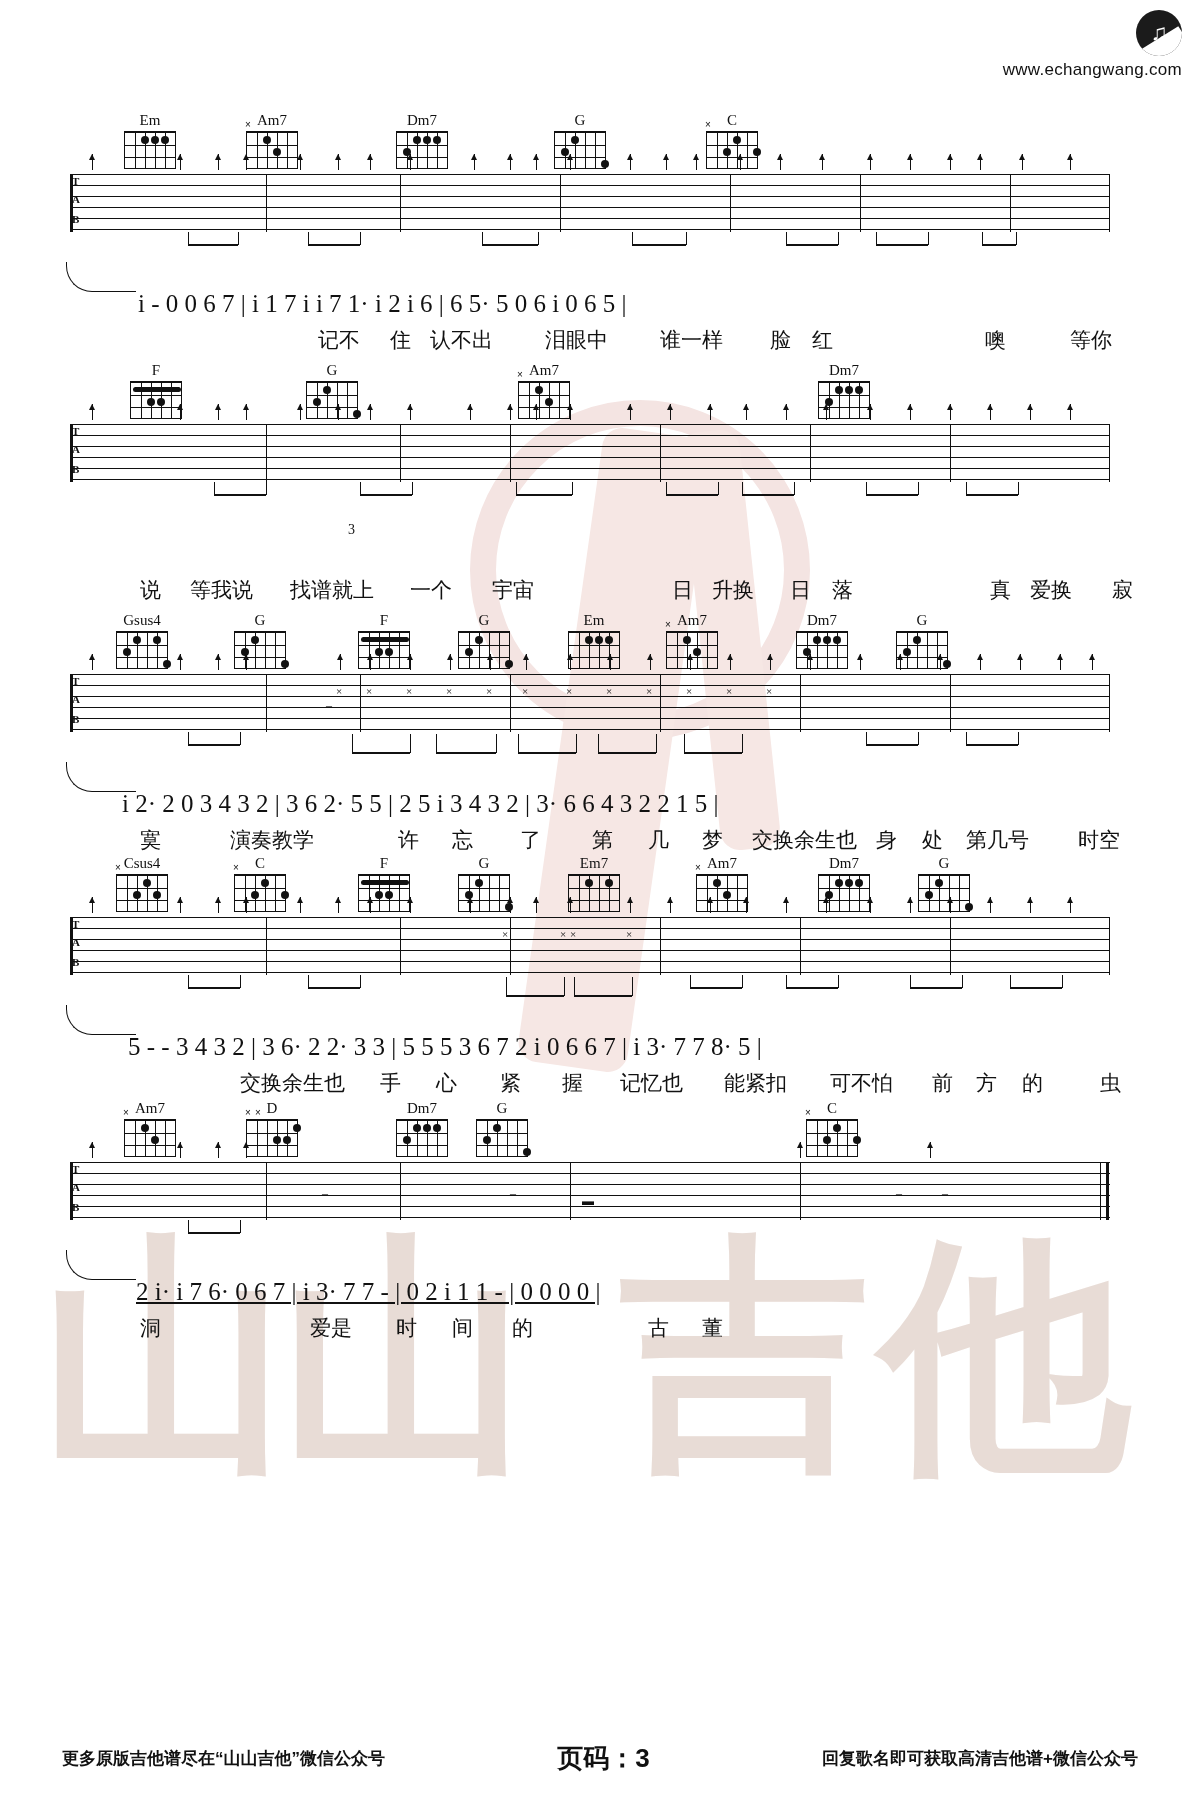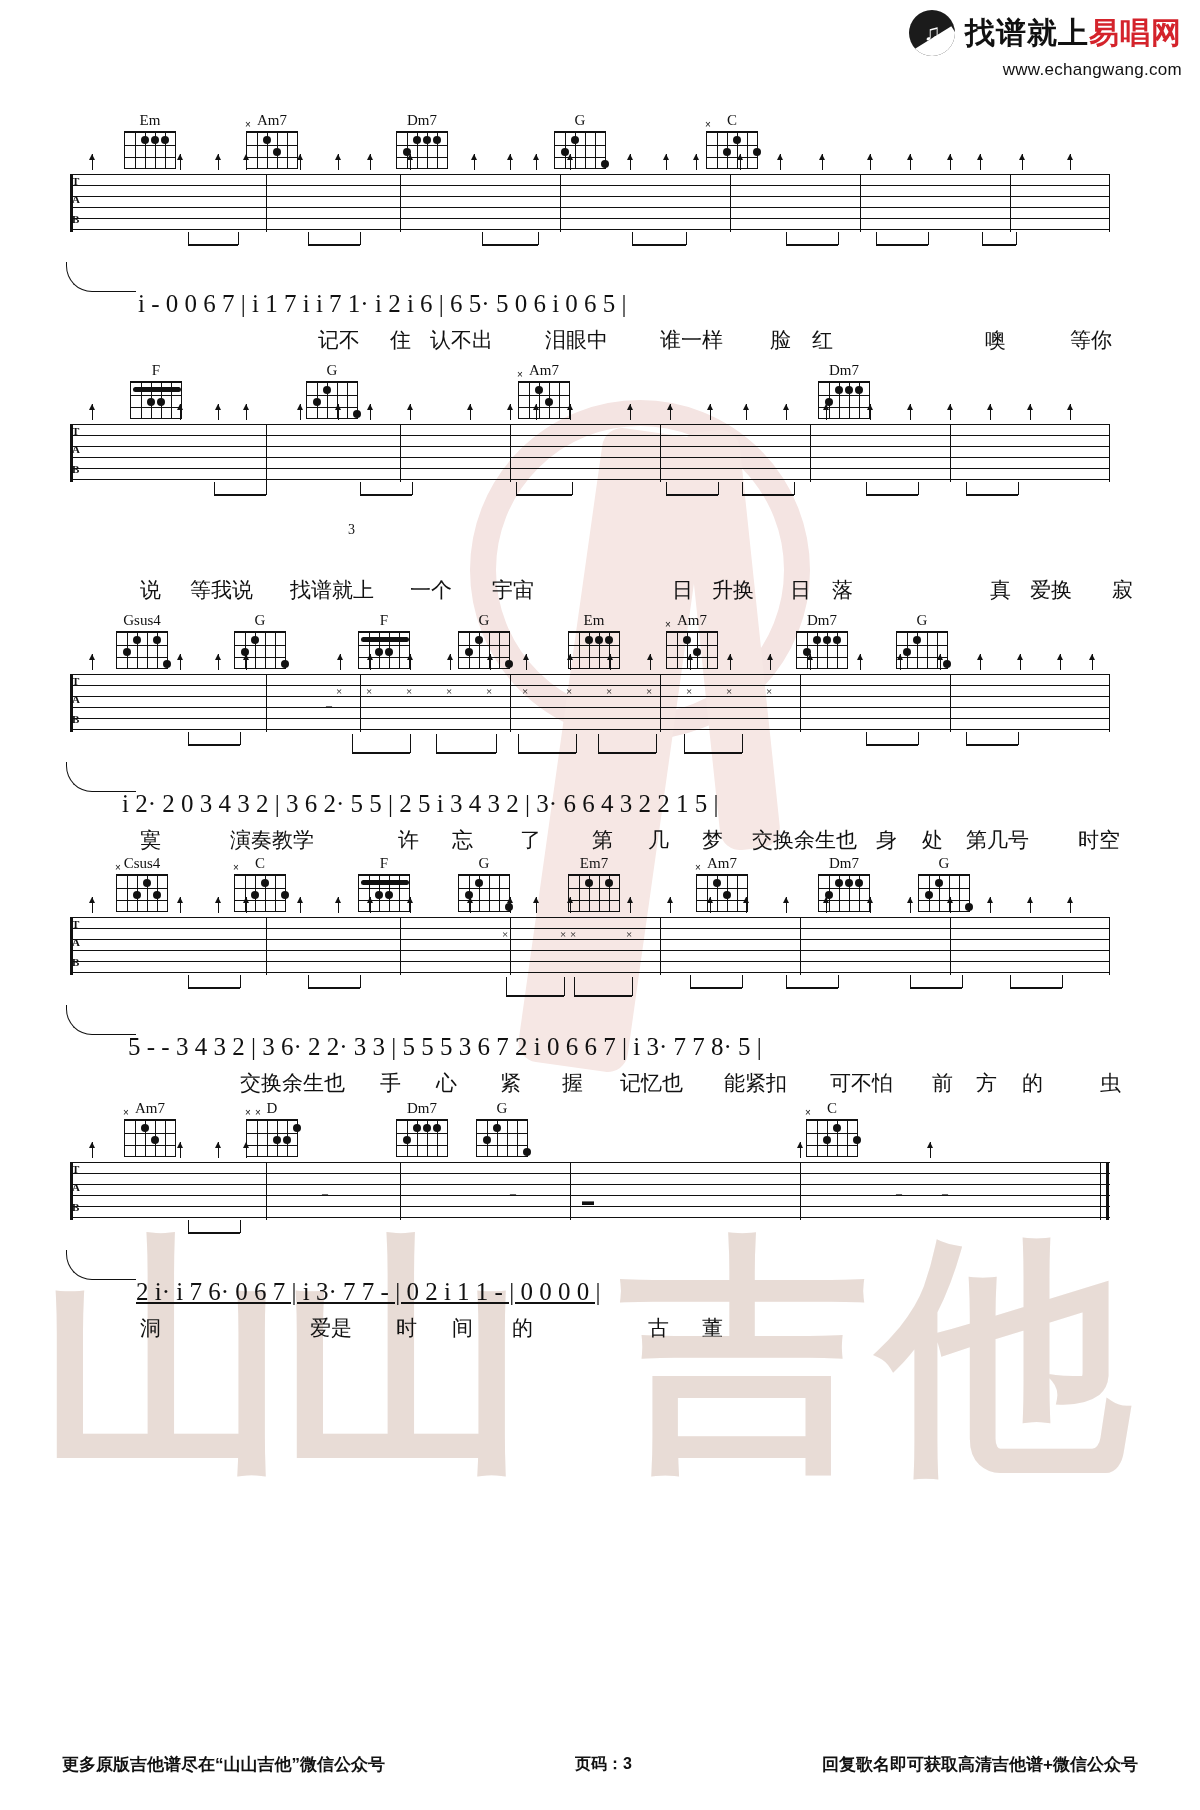--- a/index.html
+++ b/index.html
@@ -103,21 +103,21 @@
   .phrase-hook { position:absolute; width:70px; height:30px; border-left:1.5px solid #111;
      border-bottom:1.5px solid #111; border-radius:0 0 0 26px; }
 
   
   .footer {
     position:absolute; left:0; bottom:34px; width:1200px; z-index:6;
     display:flex; align-items:center; padding:0 62px;
     font-size:17px; color:#111;
   }
   .footer .f-left { flex:0 0 auto; font-weight:700; }
-  .footer .f-mid { flex:1 1 auto; text-align:center; font-weight:700; font-size:16px; }
+  .footer .f-mid { flex:1 1 auto; text-align:center; font-weight:700; font-size:26px; }
   .footer .f-right { flex:0 0 auto; font-weight:700; }
 </style>
 </head>
 <body>
 
 <div class="watermark">
   <div class="wm-text" style="left:40px; top:1190px; font-size:250px;">山</div>
   <div class="wm-text" style="left:280px; top:1190px; font-size:250px;">山</div>
   <div class="wm-text" style="left:620px; top:1190px; font-size:250px;">吉</div>
   <div class="wm-text" style="left:880px; top:1190px; font-size:250px;">他</div>
@@ -127,23 +127,20 @@
   <div style="position:absolute;left:560px;top:430px;width:110px;height:640px;background:#f6e7e4;
        transform:rotate(8deg); border-radius:20px;"></div>
   <div style="position:absolute;left:700px;top:430px;width:60px;height:420px;background:#f6e7e4;
        transform:rotate(-6deg); border-radius:20px;"></div>
 </div>
 
 <div class="header">
   <div class="logo-row">
     <div class="logo-badge">
       <span class="note">♫</span>
-    </div>
-    <div class="logo-title">
-      <span>找谱就上</span><span class="hl">易唱网</span>
     </div>
   </div>
   <div class="logo-url">www.echangwang.com</div>
 </div>
 
 <div class="sheet">
 
   <div class="system" style="top:112px;">
 
     <div class="chord" style="left:118px; top:0;">

